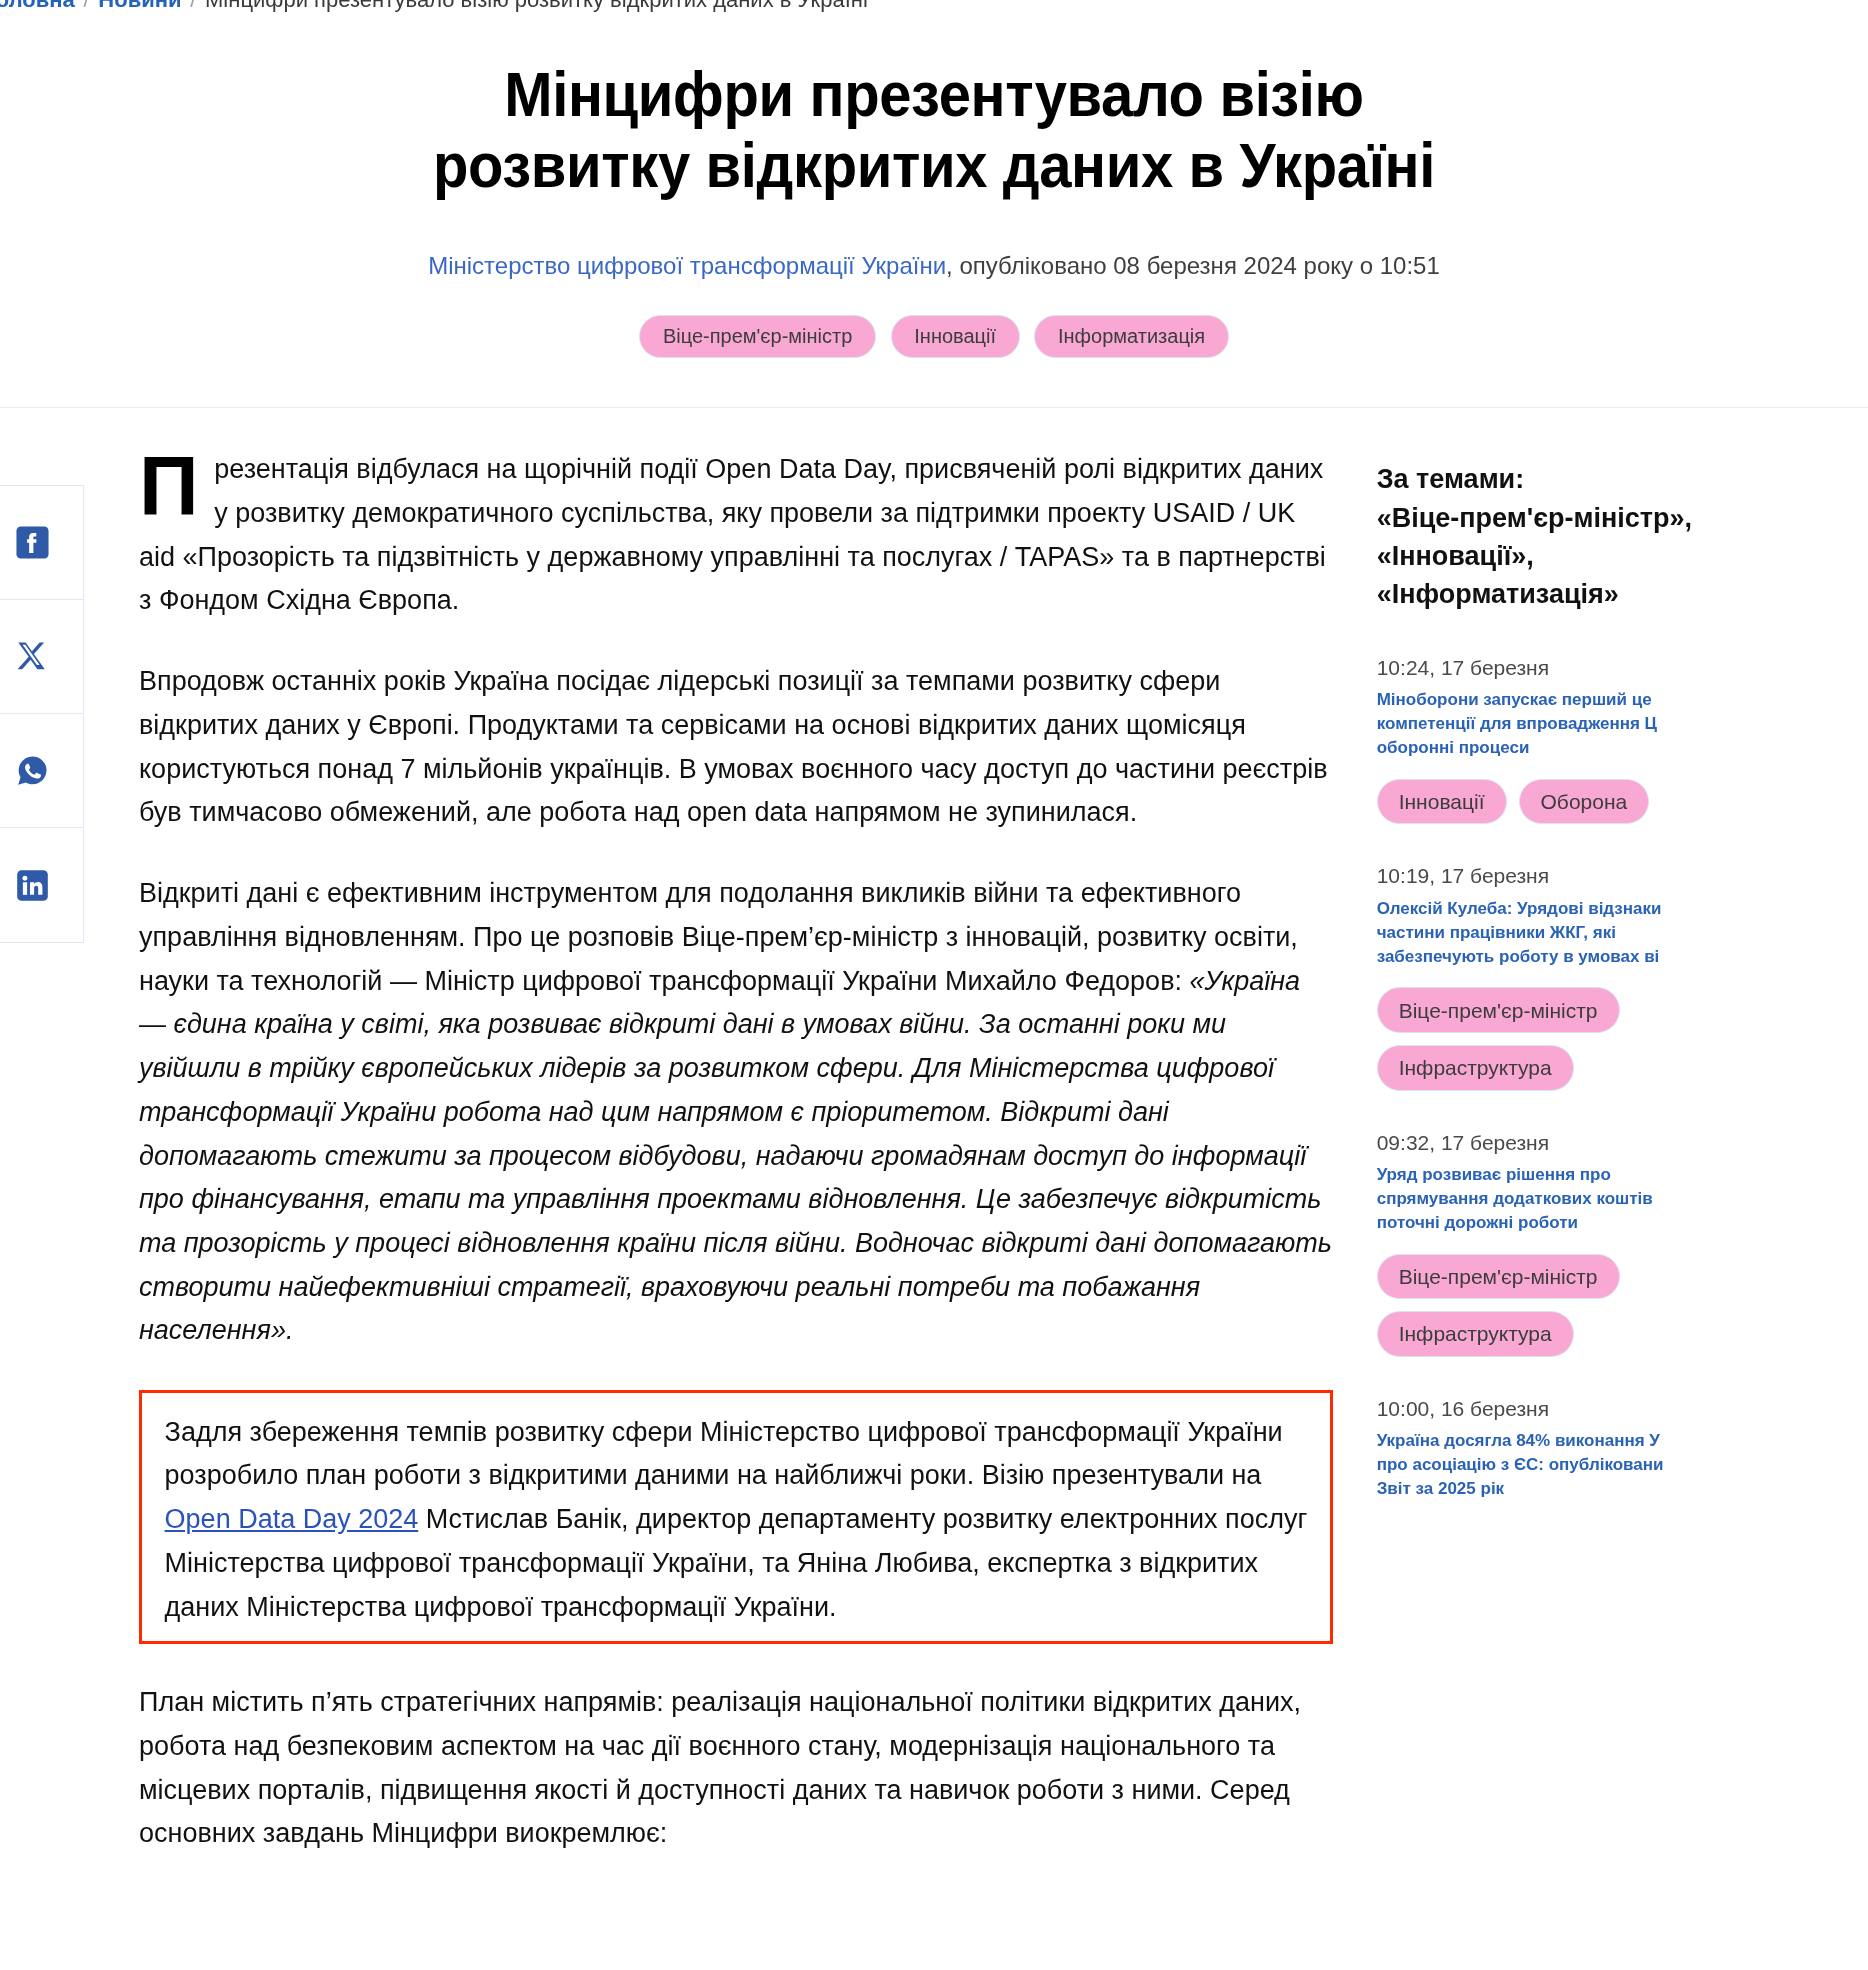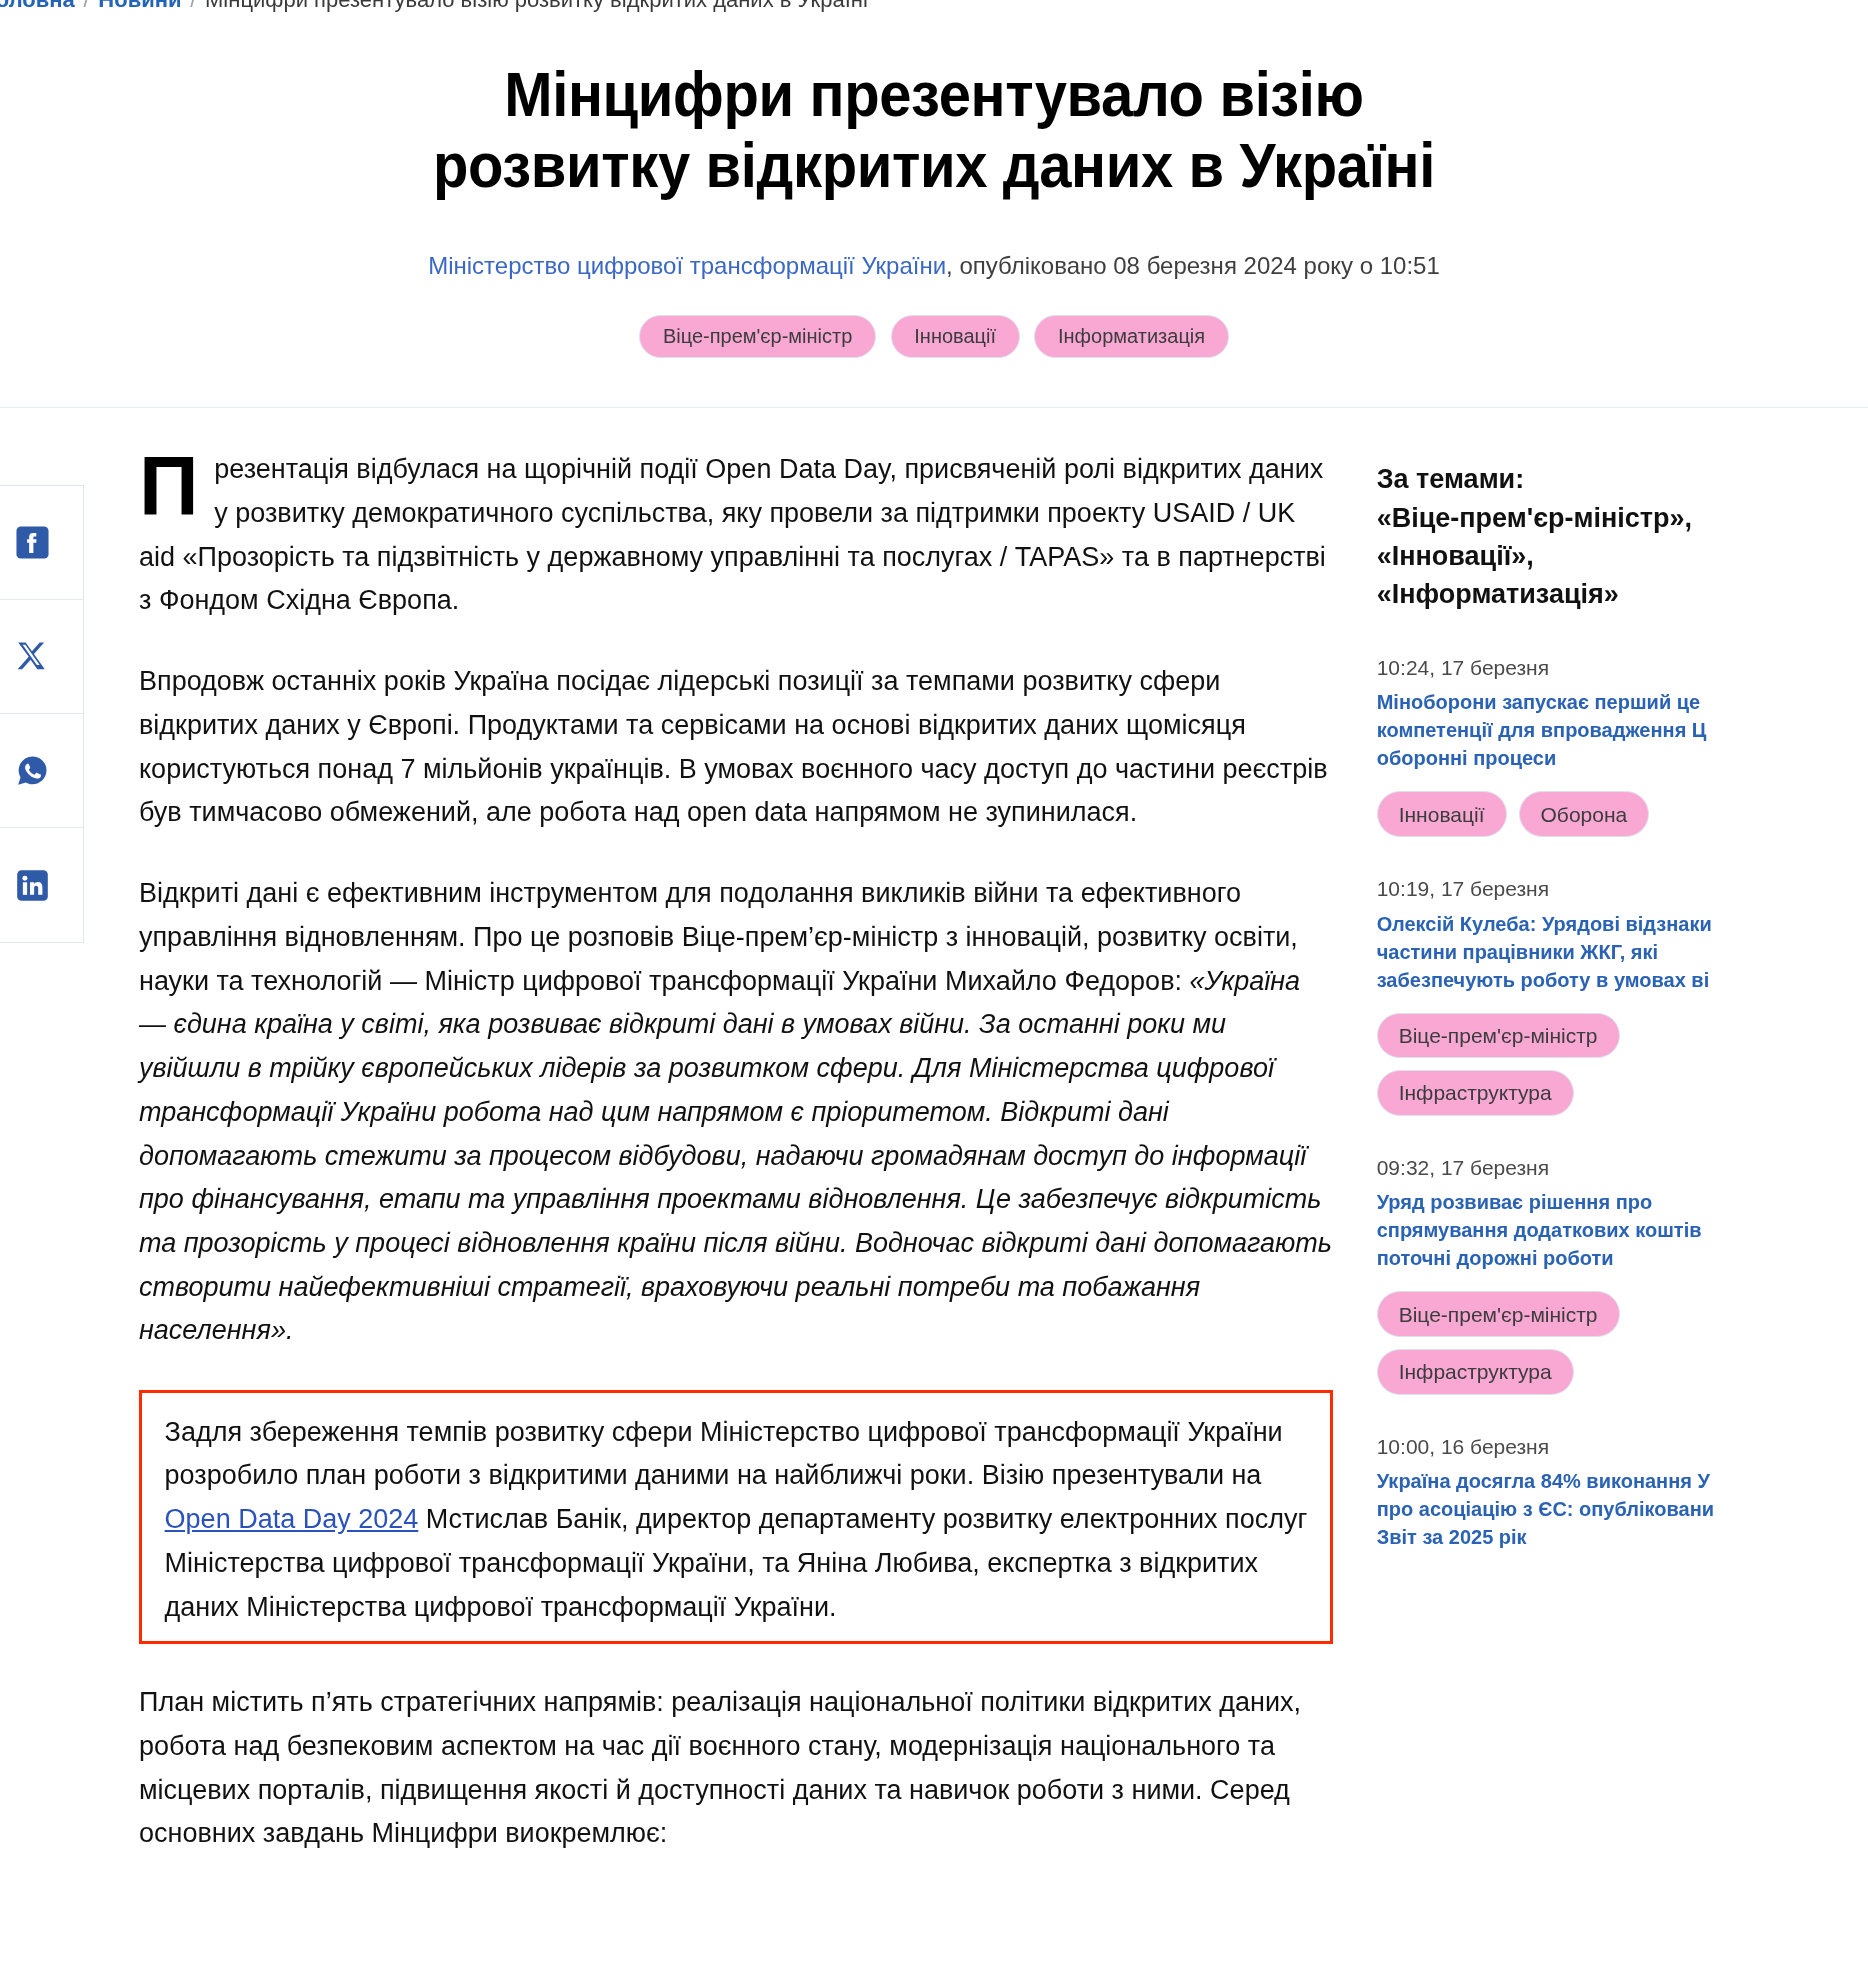--- a/index.html
+++ b/index.html
@@ -171,21 +171,21 @@
   }
   .sidebar-heading span { display: block; }
   .news-item { margin-bottom: 19px; }
   .news-time {
     font-size: 21px;
     color: #4a4a4a;
     margin-bottom: 8.7px;
     white-space: nowrap;
   }
   .news-title {
-    font-size: 20px;
+    font-size: 17px;
     font-weight: 700;
     line-height: 1.4;
     color: #2a62b6;
     margin-bottom: 19px;
     white-space: nowrap;
   }
   .news-title span { display: block; }
   .news-tags {
     display: flex;
     gap: 12px;

